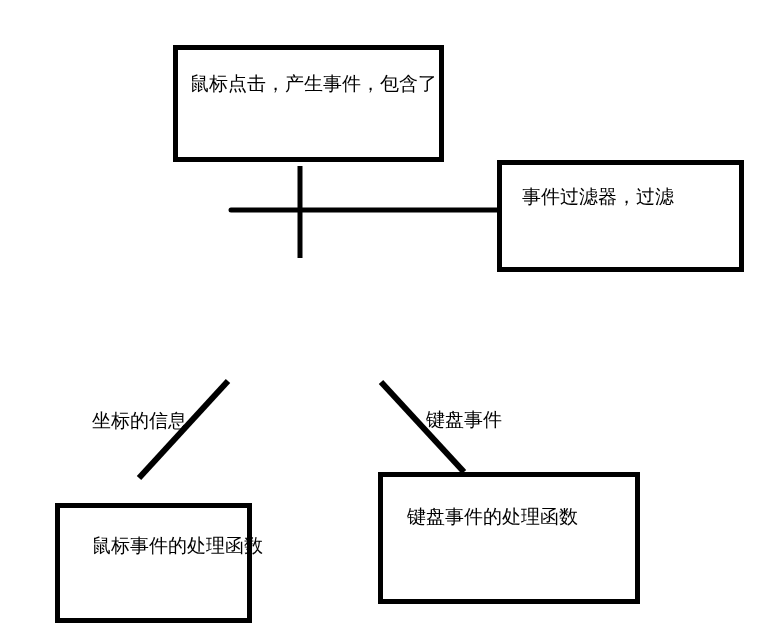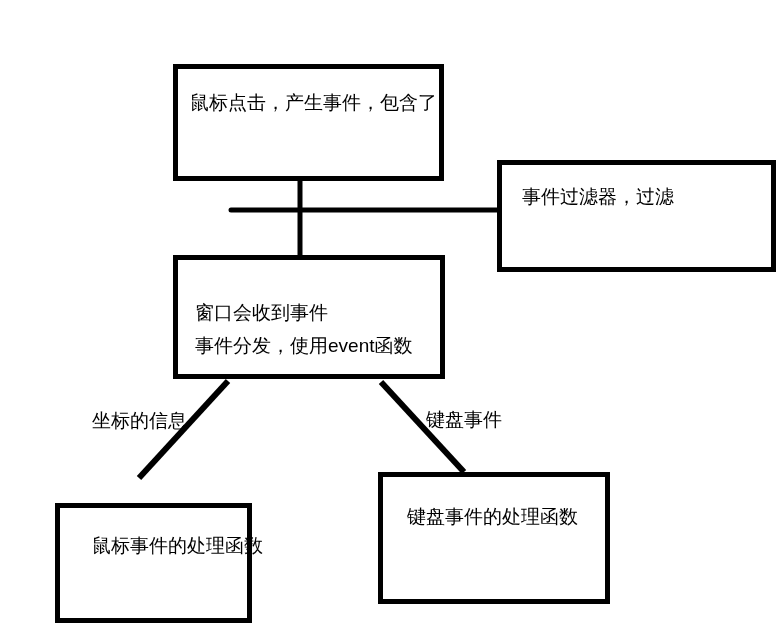--- a/index.html
+++ b/index.html
@@ -36,29 +36,29 @@
     font-size: 19px;
     line-height: 1;
     z-index: 1;
     white-space: nowrap;
   }
   .node .txt {
     white-space: nowrap;
   }
   
   .node-mouse-click {
-    left: 173px; top: 64px;
+    left: 173px; top: 45px;
     width: 271px; height: 117px;
     padding: 14px 0 0 12px;
   }
   .node-mouse-click .txt { line-height: 40px; }
   
   .node-event-filter {
     left: 497px; top: 160px;
-    width: 279px; height: 112px;
+    width: 247px; height: 112px;
     padding: 18px 8px 0 20px;
   }
   .node-event-filter .txt { line-height: 28px; }
   
   .node-window-dispatch {
     left: 173px; top: 255px;
     width: 272px; height: 124px;
     padding: 36px 0 0 17px;
   }
   .node-window-dispatch .txt { line-height: 33px; }
@@ -66,21 +66,21 @@
   .node-mouse-handler {
     left: 55px; top: 478px;
     width: 197px; height: 120px;
     padding: 24px 0 0 32px;
     margin-top: 25px;
   }
   .node-mouse-handler .txt { line-height: 28px; }
   
   .node-keyboard-handler {
     left: 378px; top: 472px;
-    width: 232px; height: 132px;
+    width: 262px; height: 132px;
     padding: 26px 0 8px 24px;
   }
   .node-keyboard-handler .txt { line-height: 28px; }
   
   .edge-label {
     position: absolute;
     font-size: 19px;
     line-height: 22px;
     z-index: 2;
     white-space: nowrap;
@@ -101,24 +101,20 @@
   </svg>
 
   <div class="node node-mouse-click">
     <div class="txt">鼠标点击，产生事件，包含了</div>
   </div>
 
   <div class="node node-event-filter">
     <div class="txt">事件过滤器，过滤</div>
   </div>
 
-  <div class="node node-window-dispatch">
-    <div class="txt">窗口会收到事件</div>
-    <div class="txt">事件分发，使用event函数</div>
-  </div>
 
   <div class="node node-mouse-handler">
     <div class="txt">鼠标事件的处理函数</div>
   </div>
 
   <div class="node node-keyboard-handler">
     <div class="txt">键盘事件的处理函数</div>
   </div>
 
   <div class="edge-label edge-label-mouse">坐标的信息</div>

